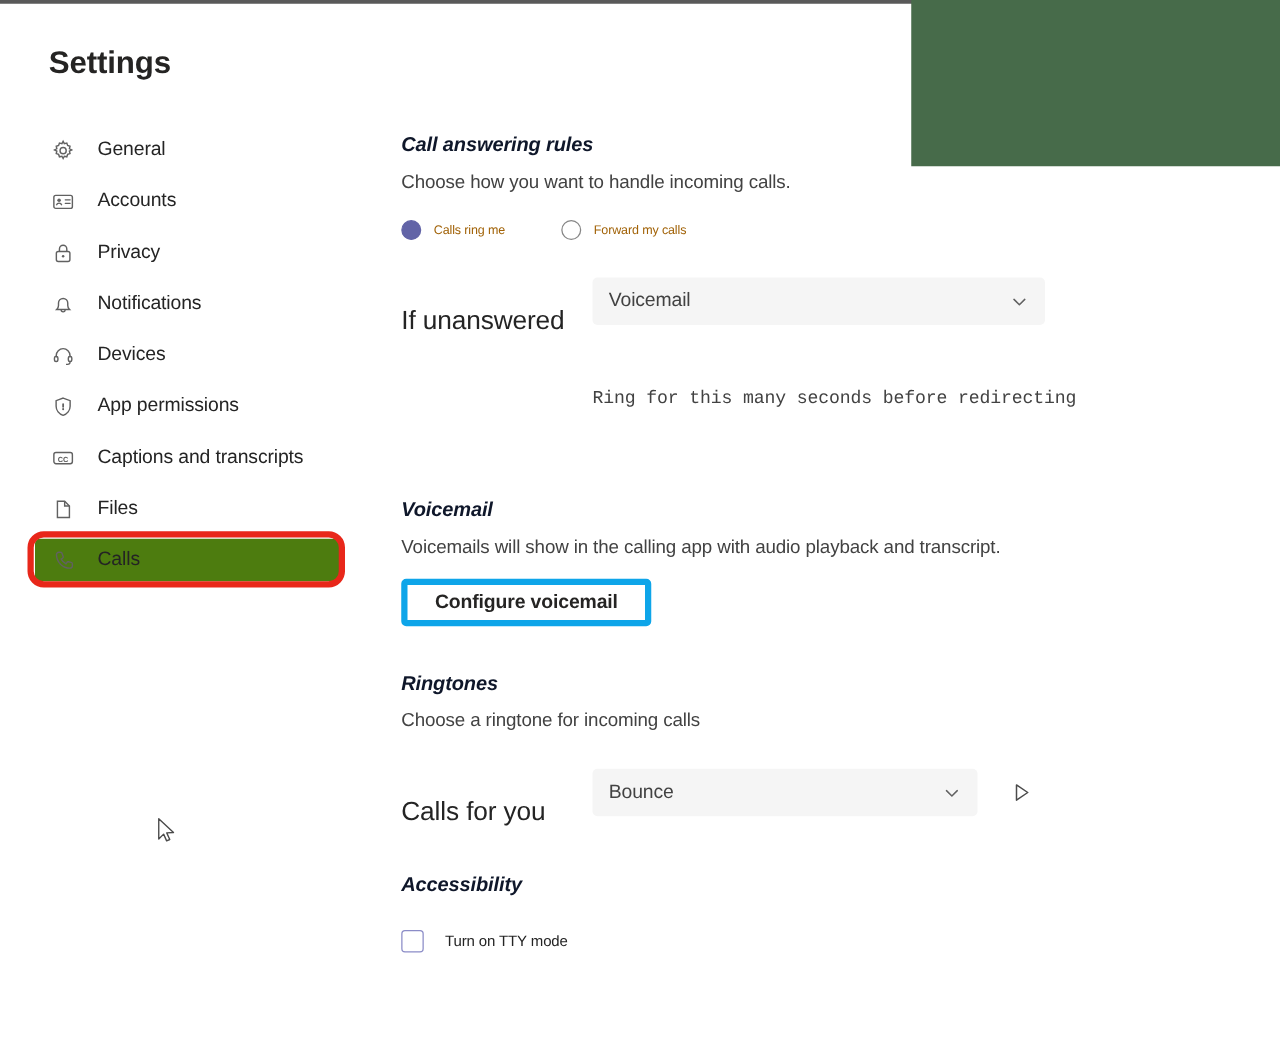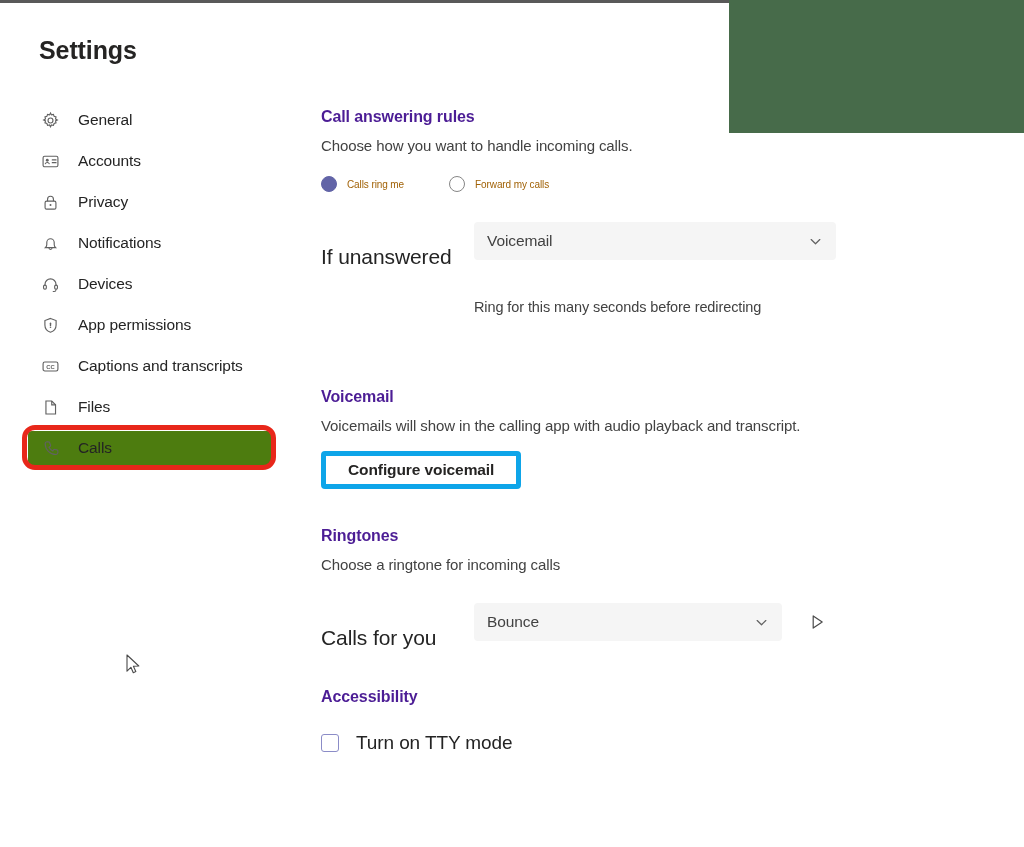--- a/index.html
+++ b/index.html
@@ -93,22 +93,23 @@
 
   
   .content {
     position: absolute;
     left: 321px; top: 108px;
     width: 600px;
   }
   .sec-title {
     font-size: 16px;
     font-weight: bold;
-    color: #4c1d95;
-    letter-spacing: -0.1px;
+    color: #0f172a;
+    letter-spacing: -0.1px;
+    font-style: italic;
   }
   .sec-desc {
     font-size: 15px;
     color: #424242;
     letter-spacing: -0.1px;
   }
 
   
   .radio-row {
     display: flex;
@@ -169,21 +170,21 @@
   }
   .dropdown .dd-chev {
     width: 18px; height: 18px;
     color: #616161;
     flex: 0 0 18px;
     display: flex; align-items: center; justify-content: center;
   }
   .dd-wide   { width: 362px; }
   .dd-narrow { width: 308px; }
 
-  .sub-block { margin-left: 153px; margin-top: 30px; }
+  .sub-block { margin-left: 153px; margin-top: 42px; font-family: Liberation Mono, monospace; }
   .sub-label {
     font-size: 14.5px;
     color: #424242;
     margin-bottom: 11px;
     letter-spacing: -0.1px;
   }
 
   .play-btn {
     margin-left: 24px;
     width: 22px; height: 22px;
@@ -220,21 +221,21 @@
   .checkbox {
     width: 18px; height: 18px;
     border: 1.5px solid #8b8cc7;
     border-radius: 3px;
     background: #ffffff;
     box-sizing: border-box;
     margin-right: 17px;
     flex: 0 0 18px;
   }
   .check-label {
-    font-size: 19px;
+    font-size: 12px;
     color: #242424;
     letter-spacing: -0.1px;
   }
 
   
   .gap-sec   { height: 62px; }
   .gap-sm    { height: 11px; }
   .gap-md    { height: 17px; }
   .gap-lg    { height: 38px; }
 

